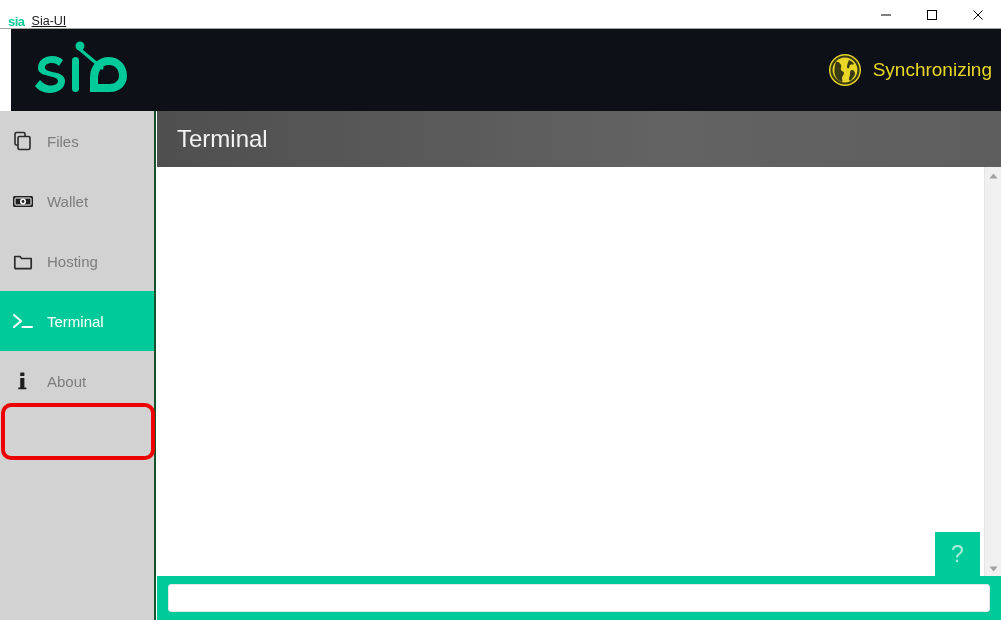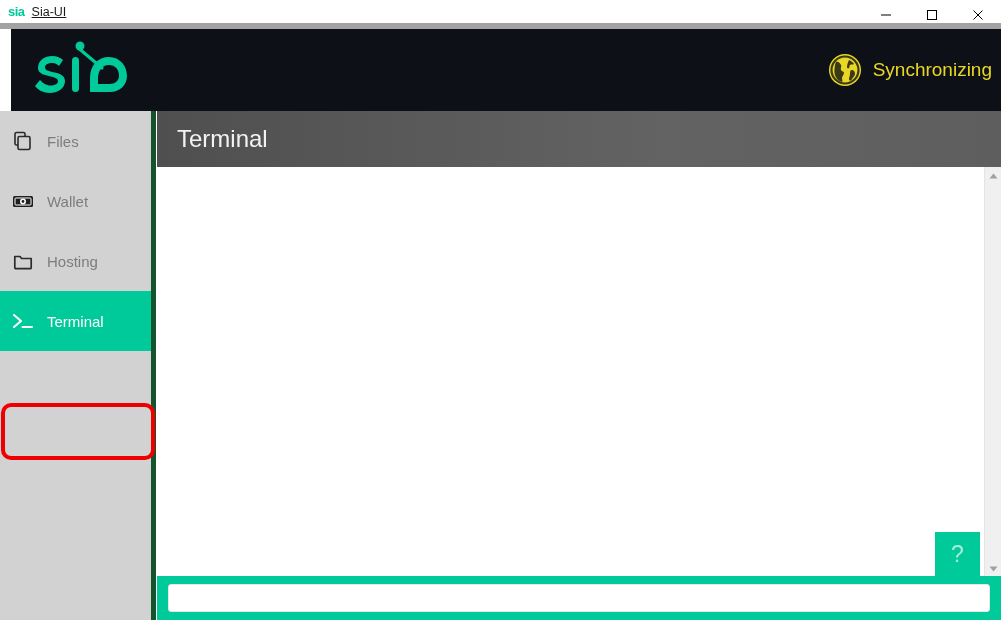--- a/index.html
+++ b/index.html
@@ -9,22 +9,22 @@
     background: #ffffff;
     overflow: hidden;
   }
   .app { position: relative; width: 1001px; height: 620px; }
 
   
   .titlebar {
     position: absolute; top: 0; left: 0;
     width: 1001px; height: 29px;
     background: #ffffff;
-    display: flex; align-items: center;
-    border-bottom: 6px solid #a3a3a3;
+    display: flex; align-items: flex-end;
+    border-bottom: 1px solid #a3a3a3;
   }
   .titlebar-logo {
     margin-left: 8px; margin-right: 7px;
     font-size: 13px; font-weight: bold;
     color: #00c99a; letter-spacing: -0.5px;
     line-height: 1;
   }
   .titlebar-title {
     font-size: 12.5px; color: #1a1a1a; text-decoration: underline;
   }
@@ -75,21 +75,21 @@
     position: absolute; inset: 0;
     display: flex; align-items: center; justify-content: center;
     font-size: 12px; color: #5a5a5a;
   }
 
   
   .sidebar {
     position: absolute; top: 111px; left: 0;
     width: 156px; height: 509px;
     background: #d2d2d2;
-    border-right: 5px solid #14532d;
+    border-right: 2px solid #14532d;
   }
   .nav-item {
     position: relative;
     height: 60px;
     display: flex; align-items: center;
     padding-left: 12px; gap: 13px;
   }
   .nav-item .ico {
     width: 22px; height: 22px;
     display: flex; align-items: center; justify-content: center;
@@ -267,20 +267,30 @@
     <div class="nav-item active">
       <span class="ico">
         <svg width="22" height="20" viewBox="0 0 22 20">
           <path d="M2 4 L9 10 L2 16" fill="none" stroke="#ffffff" stroke-width="2.1" stroke-linecap="round" stroke-linejoin="round"></path>
           <line x1="10.5" y1="16" x2="20" y2="16" stroke="#ffffff" stroke-width="2.1" stroke-linecap="round"></line>
         </svg>
       </span>
       <span class="label">Terminal</span>
     </div>
 
+    <div class="nav-item">
+      <span class="ico">
+        <svg width="20" height="20" viewBox="0 0 20 20">
+          <rect x="7.2" y="1.5" width="4.2" height="3.6" rx="0.6" fill="#1e1e1e"></rect>
+          <rect x="7.2" y="7" width="4.2" height="11" rx="0.6" fill="#1e1e1e"></rect>
+          <rect x="5.2" y="16.4" width="8.2" height="1.8" rx="0.5" fill="#1e1e1e"></rect>
+        </svg>
+      </span>
+      <span class="label">About</span>
+    </div>
 
     <div class="nav-highlight"></div>
   </div>
 
   <div class="main">
 
     <div class="page-header">
       <span class="page-title">Terminal</span>
     </div>
 

